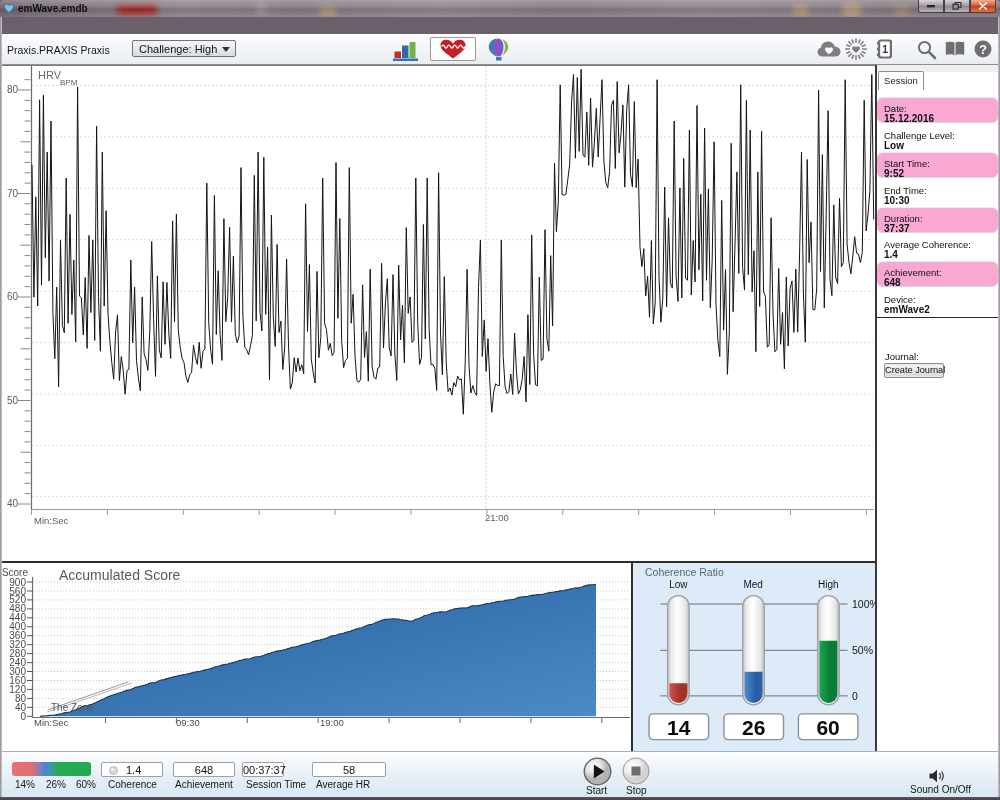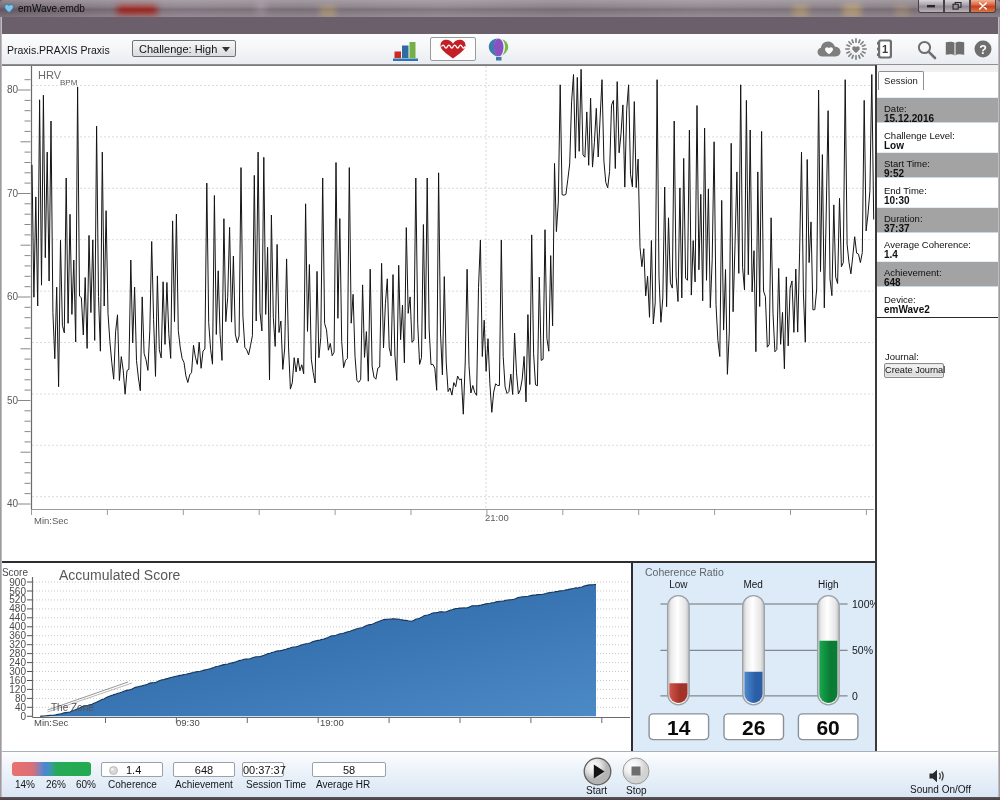--- a/index.html
+++ b/index.html
@@ -5,21 +5,21 @@
 * { margin:0; padding:0; box-sizing:border-box; }
 html,body { width:1000px; height:800px; overflow:hidden; font-family:"Liberation Sans", sans-serif; background:#6b5f6b; }
 #win { position:absolute; left:0; top:0; width:1000px; height:800px; }
 
 #titlebar { position:absolute; left:0; top:0; width:1000px; height:17px; overflow:hidden;
   background:linear-gradient(90deg,#675b66 0%,#776b76 7%,#887c86 18%,#80757e 30%,#8a7f88 44%,#7f747d 56%,#897e87 70%,#837880 84%,#7b6f76 100%); border-radius:4px 4px 0 0; }
 #titlebar .blob { position:absolute; filter:blur(3px); }
 #titlebar .shine { position:absolute; left:0; top:0; width:1000px; height:17px;
   background:linear-gradient(180deg,rgba(255,255,255,0.28) 0%,rgba(255,255,255,0.10) 40%,rgba(0,0,0,0.06) 55%,rgba(255,255,255,0.12) 100%); }
 #title-ico { position:absolute; left:4px; top:4px; }
-#title-txt { position:absolute; left:18px; top:3px; font-size:10px; color:#0c0c0c; }
+#title-txt { position:absolute; left:18px; top:3px; font-size:10px; color:#0c0c0c;font-weight:bold; }
 
 #caps { position:absolute; right:4px; top:0; width:78px; height:13px; display:flex; }
 .cap { width:26px; height:13px; border:1px solid #474049; border-top:none; position:relative;
   background:linear-gradient(180deg,#d8d4d9 0%,#aaa3ab 40%,#928992 55%,#b8b1b8 100%); }
 .cap:first-child { border-radius:0 0 0 3px; }
 .cap.close { background:linear-gradient(180deg,#f0b295 0%,#dd6543 40%,#c2431e 55%,#dd7747 100%); border-radius:0 0 3px 0; }
 .capglyph { position:absolute; left:50%; top:50%; transform:translate(-50%,-50%); }
 
 #menubar { position:absolute; left:2px; top:17px; width:996px; height:17px; background:#f9fafb; font-size:11px; color:#1a1a1a; }
 #menubar span { position:absolute; top:4px; font-size:9.5px; }
@@ -47,21 +47,21 @@
 #sep-v { position:absolute; left:631px; top:563px; width:2px; height:188px; background:#2e2e30; }
 
 #cohpanel { position:absolute; left:633px; top:563px; width:242px; height:188px; background:#dcebf7; }
 #coh-title { position:absolute; left:12px; top:3px; font-size:10.5px; color:#5c6670; }
 #sep-v2 { position:absolute; left:875px; top:65px; width:2px; height:686px; background:#3a3a3c; }
 
 #session { position:absolute; left:877px; top:65px; width:121px; height:686px; background:#fff; }
 #sess-tabrow { position:absolute; left:0; top:0; width:121px; height:7px; background:#f0f0f0; }
 #sess-tab { position:absolute; left:1px; top:6px; width:46px; height:19px; background:#fff; border:1px solid #8c8f94; border-bottom:none; border-radius:2px 2px 0 0; font-size:9.5px; color:#1a1a1a; text-align:center; line-height:18px; }
 .srow { position:absolute; left:0; width:121px; height:26px; font-size:9.5px; color:#101010; }
-.srow.blue { background:#a3a3a3; border-top:1px solid #e4eef7; border-bottom:1px solid #c8d8e8; }
+.srow.blue { background:#f9a8d4; border-top:1px solid #e4eef7; border-bottom:1px solid #c8d8e8;border-radius:6px; }
 .srow .l { position:absolute; left:7px; top:5px; }
 .srow .v { position:absolute; left:7px; top:15px; font-weight:bold; font-size:10px; }
 #sess-line { position:absolute; left:0px; top:252px; width:121px; height:1px; background:#2a2a2a; }
 #journal-lab { position:absolute; left:8px; top:286px; font-size:9.5px; color:#101010; }
 #journal-btn { position:absolute; left:7px; top:298px; width:60px; height:15px; border:1px solid #8c8c8c; border-radius:2px;
   background:linear-gradient(180deg,#f4f4f4 0%,#e6e6e6 55%,#d8d8d8 100%); font-size:9.2px; color:#111; text-align:center; line-height:13px; white-space:nowrap; box-shadow:0 0 0 1px #e8e8e8 inset; }
 
 #bottombar { position:absolute; left:2px; top:751px; width:996px; height:46px;
   background:linear-gradient(180deg,#fefefe 0%,#eef4fa 35%,#d9e7f4 100%); border-top:1px solid #a8b0b9; }
 #bottombar .biglab { position:absolute; font-size:10px; color:#14161a; white-space:nowrap; }

